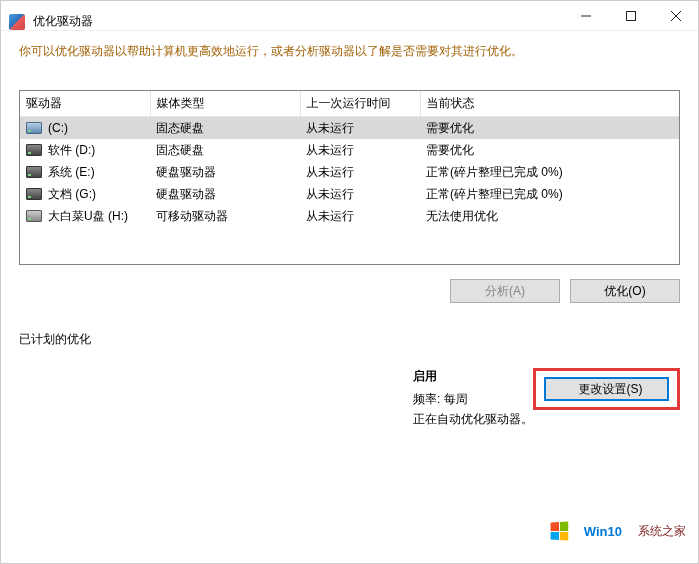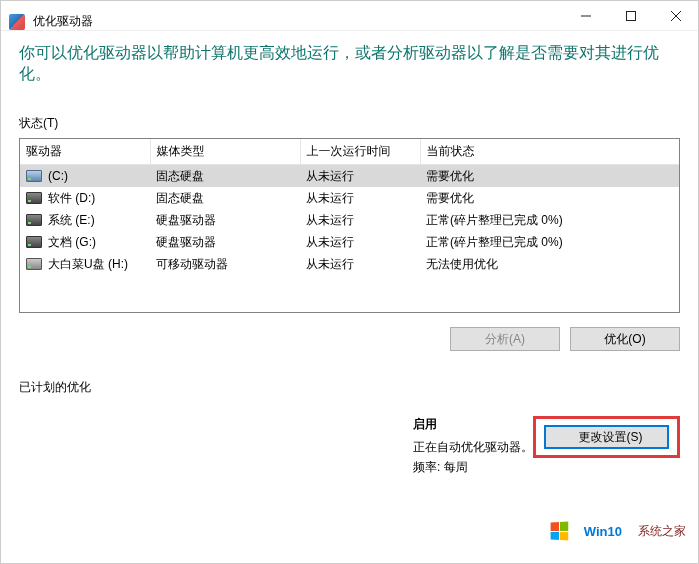--- a/index.html
+++ b/index.html
@@ -29,22 +29,22 @@
     .win-controls { display: flex; }
     .win-btn {
       width: 45px; height: 29px;
       display: flex; align-items: center; justify-content: center;
       font-size: 13px; color: #222;
     }
     .content {
       padding: 12px 18px 0 18px;
     }
     .description {
-      color: #0f766e;
-      font-size: 16px;
+      color: #a16207;
+      font-size: 12px;
       margin-bottom: 30px;
     }
     .section-label {
       font-size: 12px;
       margin-bottom: 6px;
       color: #000;
     }
     .drive-table-wrapper {
       border: 1px solid #828282;
       height: 175px;
@@ -190,23 +190,20 @@
           <line x1="10" y1="0" x2="0" y2="10" stroke="#222" stroke-width="1"></line>
         </svg>
     </div>
   </div>
 </div>
 
 <div class="content">
 
   <div class="description">你可以优化驱动器以帮助计算机更高效地运行，或者分析驱动器以了解是否需要对其进行优化。</div>
 
-  <div class="section-label">
-    <span>状态(T)</span>
-  </div>
 
   <div class="drive-table-wrapper">
     <table class="drive-table">
       <thead>
         <tr>
           <th class="col-drive">驱动器</th>
           <th class="col-media">媒体类型</th>
           <th class="col-lastrun">上一次运行时间</th>
           <th class="col-status">当前状态</th>
         </tr>
@@ -275,24 +272,24 @@
     <button class="btn" disabled="">分析(A)</button>
     <button class="btn">优化(O)</button>
   </div>
 
   <div class="section-label">已计划的优化</div>
 
   <div class="scheduled">
     <div class="scheduled-row">
       <div class="scheduled-info">
         <div class="on-label">启用</div>
-        <div class="line">正在自动优化驱动器。</div>
         <div class="line">
           <span>频率: </span><span>每周</span>
         </div>
+        <div class="line">正在自动优化驱动器。</div>
       </div>
       <div class="highlight-box">
         <button class="settings-btn">更改设置(S)</button>
       </div>
     </div>
   </div>
 
 </div>
 
 <div class="watermark">

